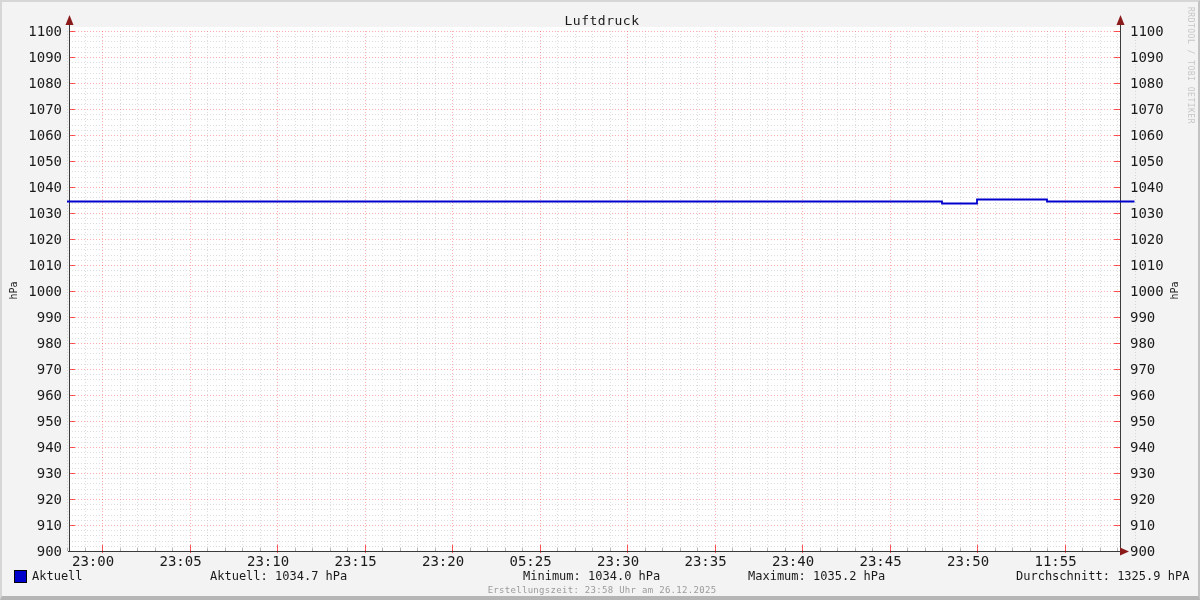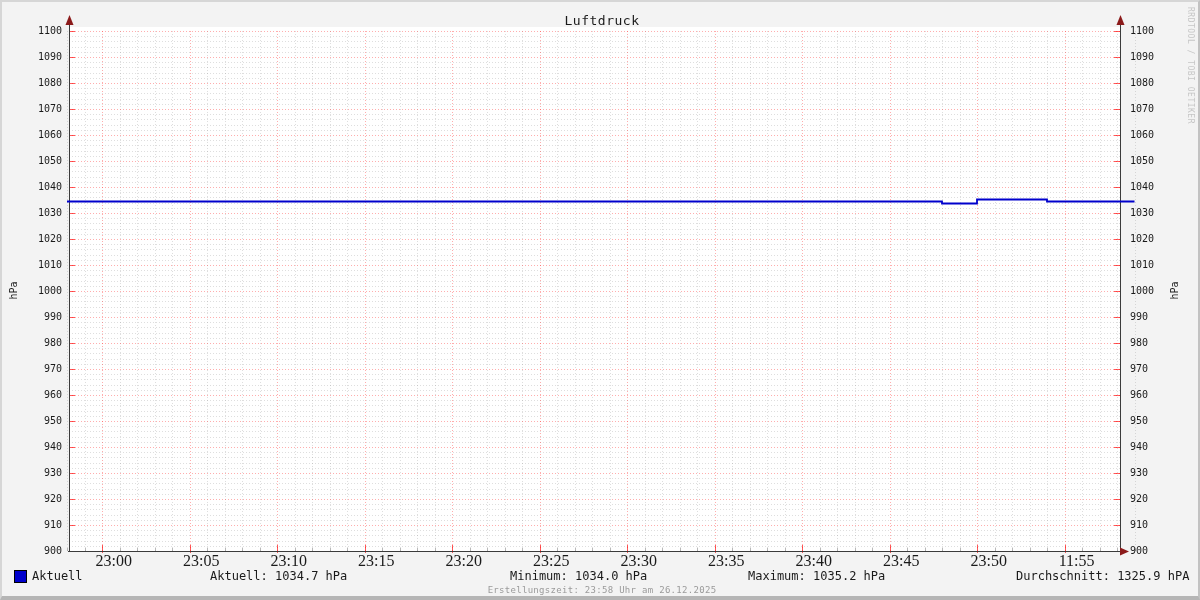--- a/index.html
+++ b/index.html
@@ -23,27 +23,27 @@
   .ylab{
     position:absolute;font-size:10px;color:#1a1a1a;
     transform:rotate(-90deg);transform-origin:center center;
     width:40px;text-align:center;
   }
   .ylab.left{left:-9px;top:283px;}
   .ylab.right{left:1152px;top:283px;}
   svg.plot{position:absolute;left:0;top:0;}
   .ytick{
     position:absolute;width:42px;height:12px;line-height:12px;
-    font-size:10px;
+    font-size:14px;
   }
   .ytick.l{text-align:right;}
   .ytick.r{text-align:left;}
   .xtick{
     position:absolute;width:60px;height:12px;line-height:12px;
-    font-size:16px;text-align:right;top:553px;font-family:Liberation Serif, serif;
+    font-size:14px;text-align:left;top:553px;
   }
   .legend-row{position:absolute;left:0;top:567px;width:1200px;height:16px;font-size:12px;}
   .swatch{
     position:absolute;left:12px;top:1px;width:11px;height:11px;
     border:1px solid #000;display:inline-block;
   }
   .series-label{position:absolute;left:30px;top:0;line-height:15px;}
   .stat{position:absolute;top:0;line-height:15px;white-space:nowrap;}
   .footer{
     position:absolute;left:0;top:583px;width:1200px;text-align:center;
@@ -388,30 +388,30 @@
       <div class="ytick r" style="left: 1128px; top: 75px;">1080</div>
       <div class="ytick r" style="left: 1128px; top: 49px;">1090</div>
       <div class="ytick r" style="left: 1128px; top: 23px;">1100</div>
     </div>
   <div id="xticks">
       <div class="xtick" style="left: 70px;">23:00</div>
       <div class="xtick" style="left: 157.5px;">23:05</div>
       <div class="xtick" style="left: 245px;">23:10</div>
       <div class="xtick" style="left: 332.5px;">23:15</div>
       <div class="xtick" style="left: 420px;">23:20</div>
-      <div class="xtick" style="left: 507.5px;">23:25</div>
+      <div class="xtick" style="left: 507.5px;">05:25</div>
       <div class="xtick" style="left: 595px;">23:30</div>
       <div class="xtick" style="left: 682.5px;">23:35</div>
       <div class="xtick" style="left: 770px;">23:40</div>
       <div class="xtick" style="left: 857.5px;">23:45</div>
       <div class="xtick" style="left: 945px;">23:50</div>
       <div class="xtick" style="left: 1032.5px;">11:55</div>
     </div>
 
   <div class="legend-row">
     <span class="swatch" id="swatch" style="background: rgb(0, 0, 204);"></span>
     <span class="series-label">Aktuell</span>
-    <span id="stats"><span class="stat" style="left: 208px;">Aktuell: 1034.7 hPa</span><span class="stat" style="left: 481px; padding-left: 27px;">Minimum: 1034.0 hPa</span><span class="stat" style="left: 746px;">Maximum: 1035.2 hPa</span><span class="stat" style="left: 1014px;">Durchschnitt: 1325.9 hPA</span></span>
+    <span id="stats"><span class="stat" style="left: 208px;">Aktuell: 1034.7 hPa</span><span class="stat" style="left: 494px; padding-left: 27px;">Minimum: 1034.0 hPa</span><span class="stat" style="left: 746px;">Maximum: 1035.2 hPa</span><span class="stat" style="left: 1014px;">Durchschnitt: 1325.9 hPA</span></span>
   </div>
 
   <div class="footer">Erstellungszeit: 23:58 Uhr am 26.12.2025</div>
 
 </div>
 
 </body></html>

